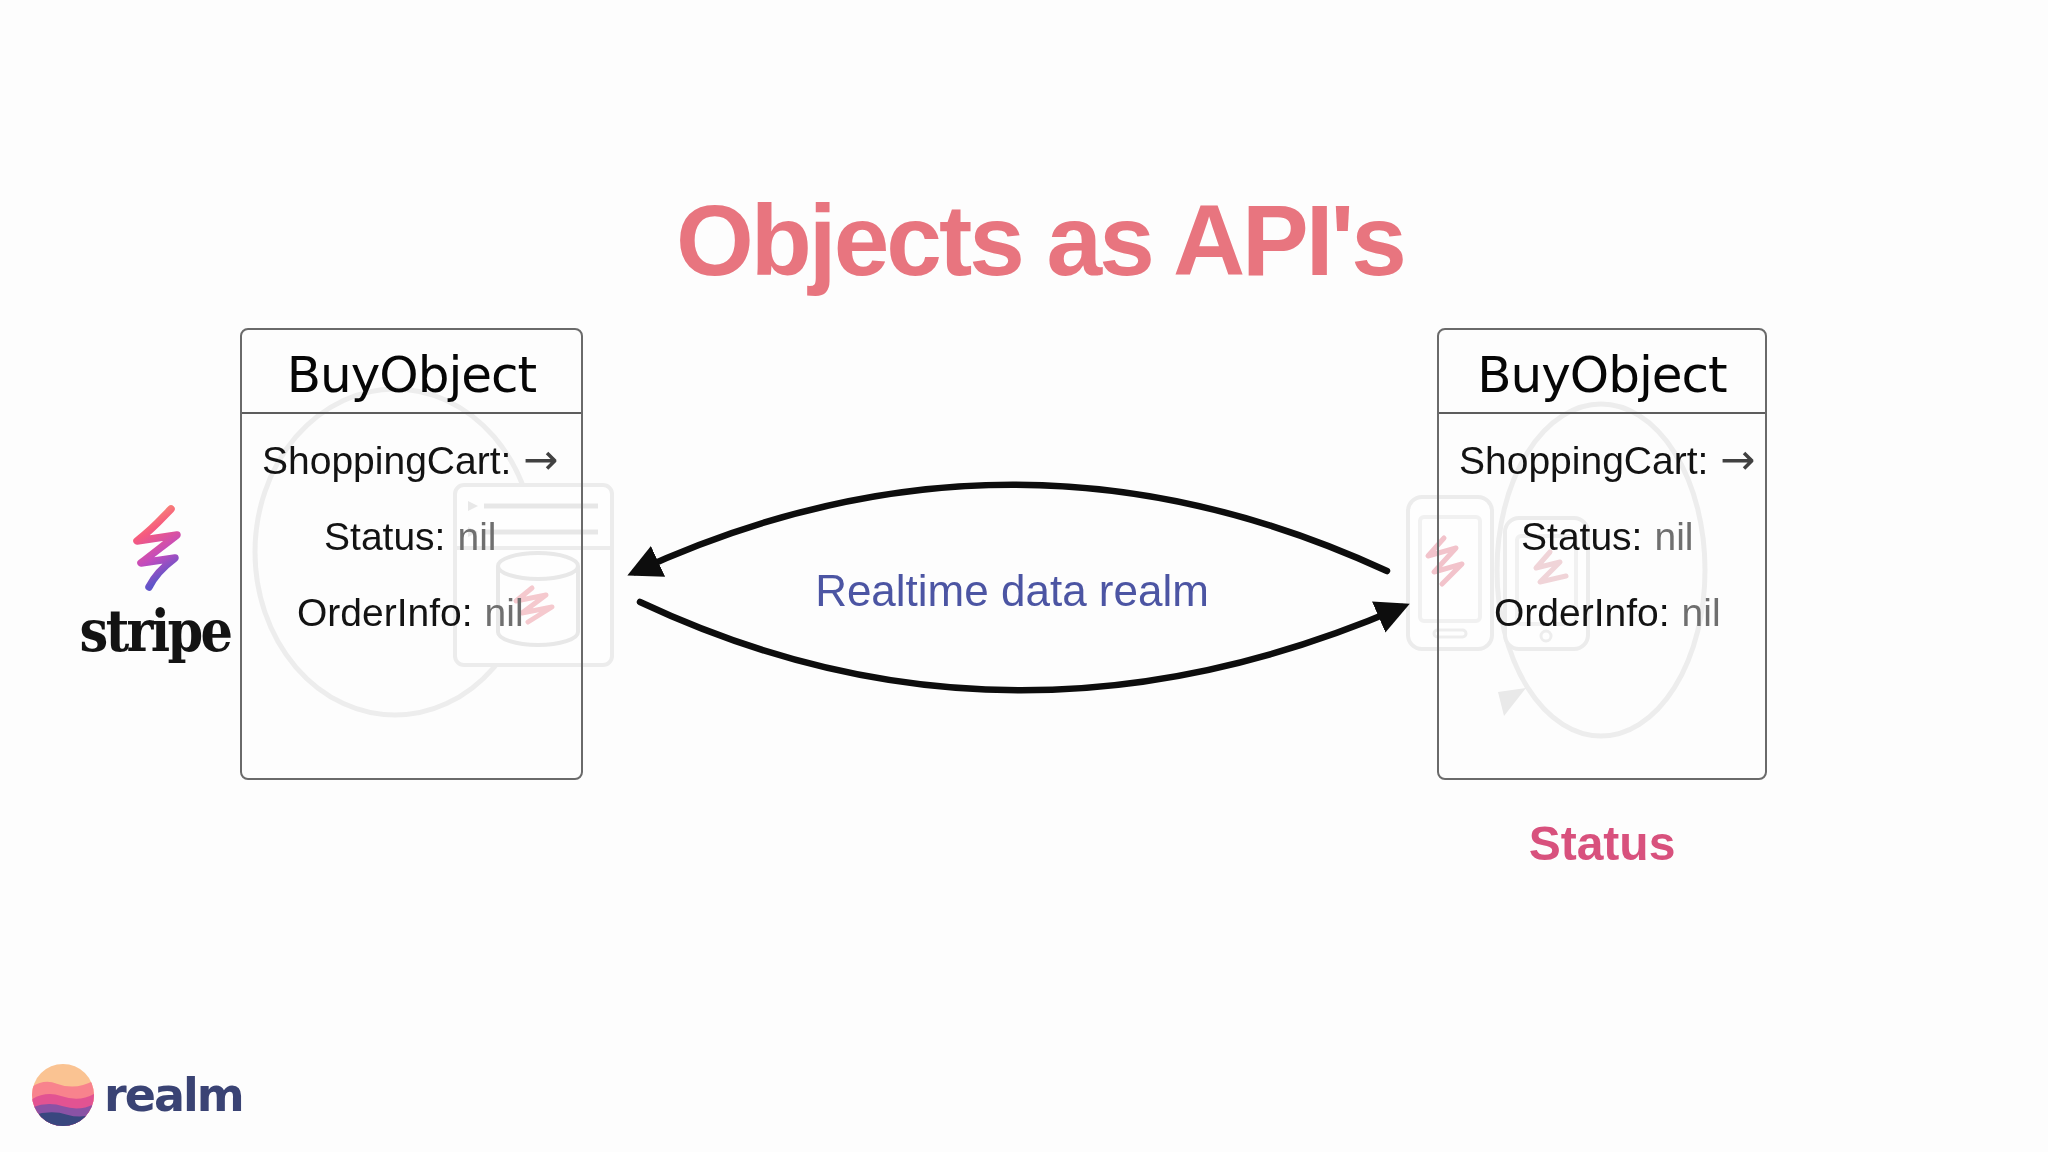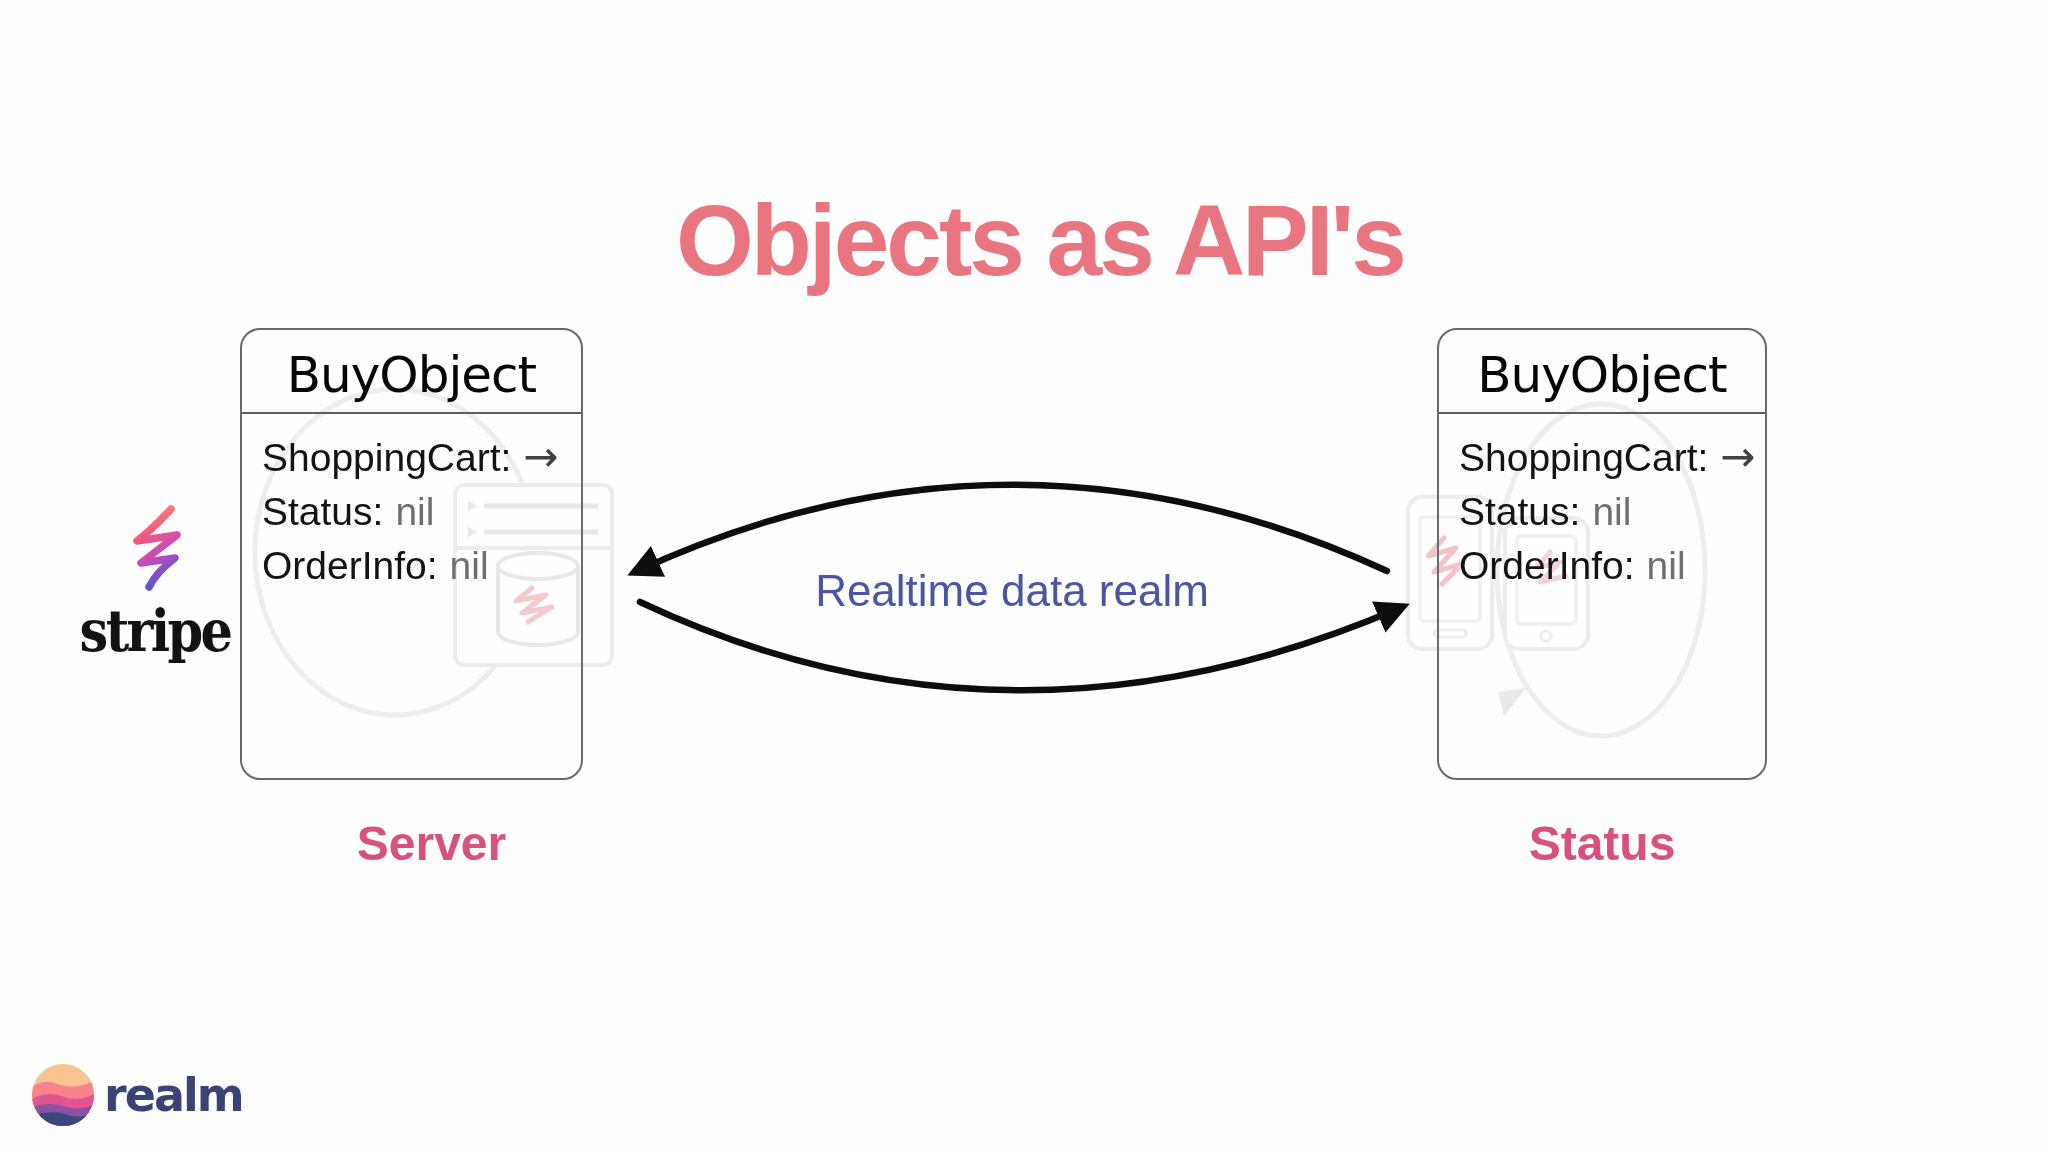--- a/index.html
+++ b/index.html
@@ -8,30 +8,30 @@
     overflow:hidden;font-family:"Liberation Sans", sans-serif;
   }
   
   .title{
     position:absolute;top:116px;left:16px;width:2048px;text-align:center;
     font-size:100px;font-weight:bold;letter-spacing:-3px;color:#e8757f;
   }
   
   .entity-box{
     position:absolute;top:328px;height:452px;box-sizing:border-box;
-    border:2.5px solid #6a6a6a;border-radius:20px;background:transparent;z-index:3;
+    border:2.5px solid #6a6a6a;border-radius:8px;background:transparent;z-index:3;
   }
   .entity-box.server-box{left:240px;width:343px;}
   .entity-box.mobile-box{left:1437px;width:330px;}
   .entity-header{
     margin-top:16px;text-align:center;font-size:50px;color:#060606;
     font-family:"DejaVu Sans", sans-serif;letter-spacing:-1px;
   }
   .entity-divider{position:absolute;left:0;right:0;top:82px;border-top:2.5px solid #5d5d5d;}
-  .entity-rows{position:absolute;left:20px;top:100px;font-size:39px;line-height:54px;}
+  .entity-rows{position:absolute;left:20px;top:92px;font-size:39px;line-height:76px;text-align:center;}
   .row{white-space:nowrap;}
   .row .label{color:#131313;}
   .row .value{color:#6f6f6f;margin-left:12px;}
   .row .value.ref-arrow{color:#414141;font-family:"DejaVu Sans", sans-serif;font-size:42px;}
   
   .caption{
     position:absolute;top:816px;text-align:center;font-size:48px;font-weight:bold;
     color:#d8517d;letter-spacing:0px;z-index:3;
   }
   .caption.server-caption{left:260px;width:343px;}
@@ -130,21 +130,20 @@
     <defs>
       <marker id="arrhead" viewBox="0 0 10 10" refX="7.5" refY="5" markerWidth="5.2" markerHeight="5.2" orient="auto-start-reverse">
         <path d="M0,0 L10,5 L0,10 z" fill="#0d0d0d"></path>
       </marker>
     </defs>
     <path d="M 35,192 Q 412,18 787,191" stroke="#0d0d0d" stroke-width="6.5" stroke-linecap="round" marker-start="url(#arrhead)"></path>
     <path d="M 40,222 Q 410,396 802,227" stroke="#0d0d0d" stroke-width="6.5" stroke-linecap="round" marker-end="url(#arrhead)"></path>
   </svg>
   <div class="sync-text">Realtime data realm</div>
 
-  <div class="caption server-caption">Server</div>
   <div class="caption mobile-caption">Status</div>
 
   <div class="stripe-logo">
     <svg class="stripe-mark" width="72" height="88" viewBox="0 0 72 88" fill="none">
       <defs>
         <linearGradient id="stripegrad" x1="0" y1="0" x2="0.3" y2="1">
           <stop offset="0" stop-color="#f9a871"></stop>
           <stop offset="0.35" stop-color="#f65a7e"></stop>
           <stop offset="0.7" stop-color="#c24bbe"></stop>
           <stop offset="1" stop-color="#5f55c9"></stop>

